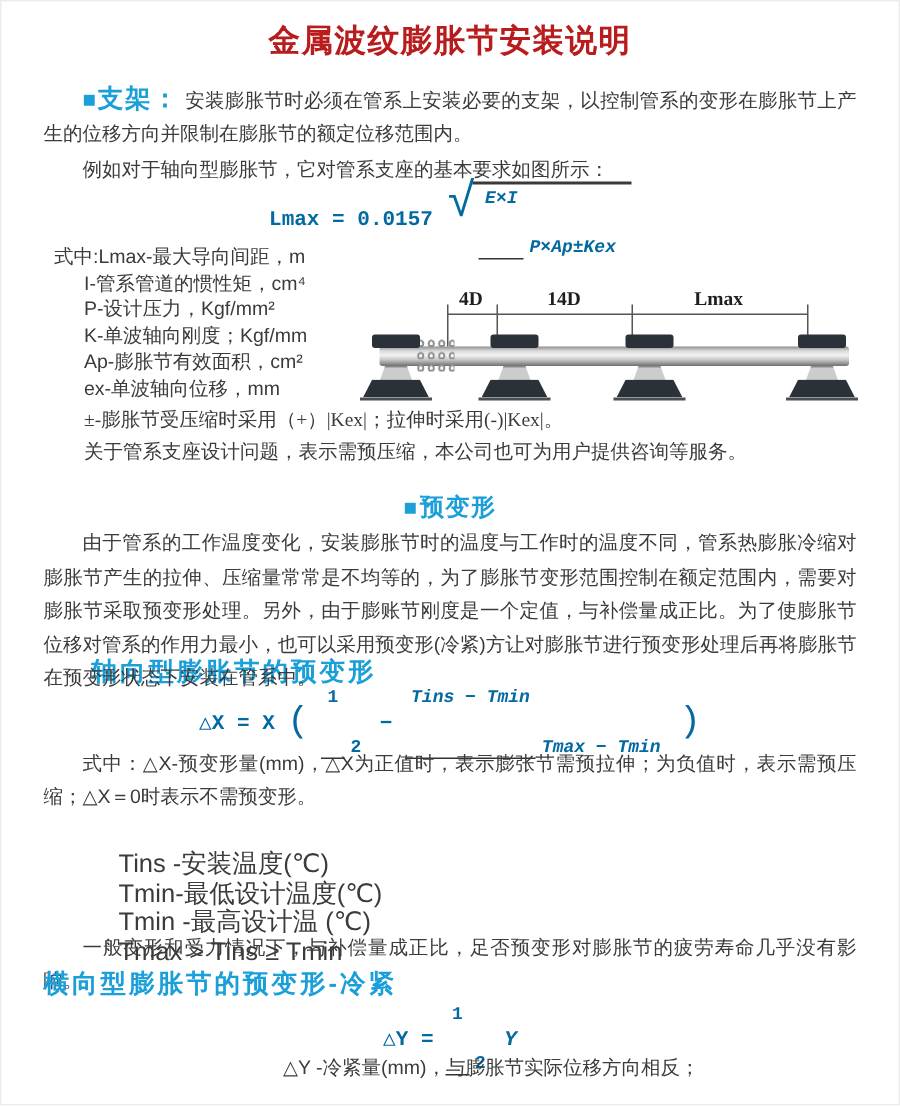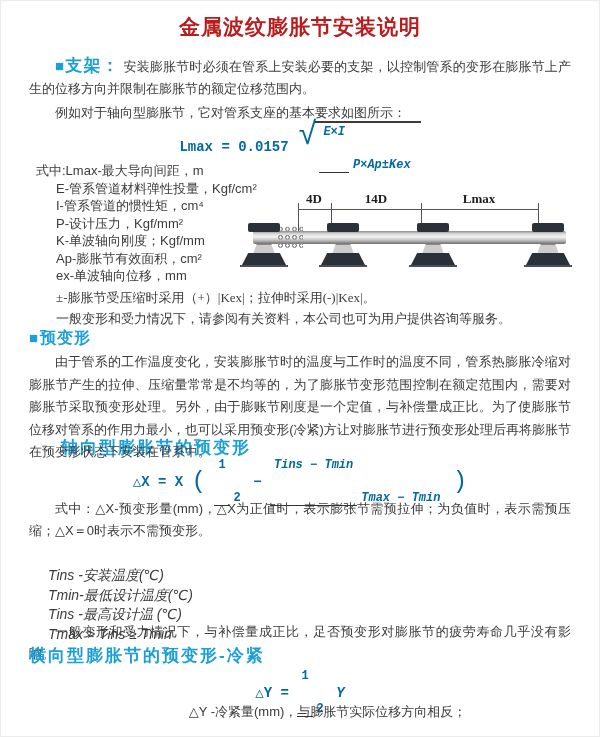--- a/index.html
+++ b/index.html
@@ -25,21 +25,21 @@
   .frac .den{padding:0 4px;margin-top:33px;}
   .it{font-style:italic;}
   .sqrt{display:inline-flex;align-items:flex-start;vertical-align:middle;}
   .radical{font-size:32px;line-height:30px;font-weight:normal;margin-right:-2px;}
   .radicand{border-top:2px solid #3a3a3a;padding:2px 6px 0 4px;display:inline-block;}
   .big-paren{font-size:24px;font-weight:normal;vertical-align:middle;line-height:1;}
   
   .defs{padding-left:35px;font-size:13px;line-height:17.5px;}
   .defs .lvl1{padding-left:20px;}
   .plain-line{font-size:13px;padding-left:55px;}
-  .temps{padding-left:47px;font-size:14px;line-height:19.5px;font-style:italic;}
+  .temps{padding-left:78px;font-size:17px;line-height:19.5px;}
   
   #diagram{position:absolute;left:240px;top:192px;width:356px;height:100px;}
   #diagram .dimline{position:absolute;left:57px;top:16px;width:240px;height:0;border-top:1px solid #555;}
   #diagram .tick{position:absolute;top:10px;width:0;height:28px;border-left:1px solid #555;}
   #diagram .dimlabel{position:absolute;top:-2px;transform:translateX(-50%);
     font-family:"Liberation Serif","DejaVu Serif",serif;font-weight:bold;font-size:13px;color:#1e1e1e;}
   #diagram .pipe{position:absolute;left:12px;top:38px;width:313px;height:13px;
     background:linear-gradient(180deg,#8d8d8d 0%,#d9d9d9 22%,#f3f3f3 45%,#c2c2c2 70%,#6f6f6f 100%);
     border-radius:2px;}
   #diagram .bellows{position:absolute;left:36px;top:32px;width:26px;height:25px;
@@ -75,28 +75,27 @@
         <span class="frac">
           <span class="num it">E×I</span>
           <span class="den it">P×Ap±Kex</span>
         </span>
       </span>
     </span>
   </div>
 
   <div class="abs defs" style="top:161px;">
     <div>式中:Lmax-最大导向间距，m</div>
-    <div class="lvl1">E-管系管道材料弹性投量，Kgf/cm²</div>
     <div class="lvl1">I-管系管道的惯性矩，cm⁴</div>
     <div class="lvl1">P-设计压力，Kgf/mm²</div>
     <div class="lvl1">K-单波轴向刚度；Kgf/mm</div>
     <div class="lvl1">Ap-膨胀节有效面积，cm²</div>
     <div class="lvl1">ex-单波轴向位移，mm</div>
     <div class="lvl1" style="line-height:20px;margin-top:3px;font-family:Liberation Serif, serif;">±-膨胀节受压缩时采用（+）|Kex|；拉伸时采用(-)|Kex|。</div>
-    <div class="lvl1" style="line-height:21px;">一般变形和受力情况下，请参阅有关资料，本公司也可为用户提供咨询等服务。</div>
+    <div class="lvl1" style="line-height:21px;">关于管系支座设计问题，表示需预压缩，本公司也可为用户提供咨询等服务。</div>
   </div>
 
   <div id="diagram">
     <div class="dimline"></div>
     <div class="tick" style="left:57px;"></div>
     <div class="tick" style="left:90px;"></div>
     <div class="tick" style="left:180px;"></div>
     <div class="tick" style="left:297px;"></div>
     <span class="dimlabel" style="left:73px;">4D</span>
     <span class="dimlabel" style="left:135px;">14D</span>
@@ -122,21 +121,21 @@
       <div class="foot"></div>
     </div>
     <div class="support" style="left:283px;">
       <div class="clamp"></div>
       <div class="neck"></div>
       <div class="base"></div>
       <div class="foot"></div>
     </div>
   </div>
 
-  <div class="abs block-head" style="top:327px;"><span class="sec-marker">■</span><span>预变形</span>
+  <div class="abs block-head" style="top:327px;text-align:center;"><span class="sec-marker">■</span><span>预变形</span>
   </div>
   <div class="abs sub-head" style="top:435px;padding-left:60px;">轴向型膨胀节的预变形</div>
 
   <div class="abs para indent" style="top:350px;line-height:22.5px;">由于管系的工作温度变化，安装膨胀节时的温度与工作时的温度不同，管系热膨胀冷缩对膨胀节产生的拉伸、压缩量常常是不均等的，为了膨胀节变形范围控制在额定范围内，需要对膨胀节采取预变形处理。另外，由于膨账节刚度是一个定值，与补偿量成正比。为了使膨胀节位移对管系的作用力最小，也可以采用预变形(冷紧)方让对膨胀节进行预变形处理后再将膨胀节在预变形状态下安装在管系中。</div>
 
   <div class="abs formula" style="top:457px;font-size:14px;">
     <span>△X = X</span>
     <span class="big-paren">(</span>
     <span class="frac">
       <span class="num">1</span>
@@ -147,21 +146,21 @@
       <span class="num it">Tins − Tmin</span>
       <span class="den it">Tmax − Tmin</span>
     </span>
     <span class="big-paren">)</span>
   </div>
 
   <div class="abs para indent" style="top:497px;">式中：△X-预变形量(mm)，△X为正值时，表示膨张节需预拉伸；为负值时，表示需预压缩；△X＝0时表示不需预变形。</div>
   <div class="abs temps" style="top:565px;">
     <div>Tins -安装温度(℃)</div>
     <div>Tmin-最低设计温度(℃)</div>
-    <div>Tins -最高设计温 (℃)</div>
+    <div>Tmin -最高设计温 (℃)</div>
     <div>Tmax &gt; Tins ≥ Tmin</div>
   </div>
   <div class="abs para indent" style="top:620px;">一般变形和受力情况下，与补偿量成正比，足否预变形对膨胀节的疲劳寿命几乎没有影响。</div>
 
   <div class="abs sub-head" style="top:643px;padding-left:28px;">横向型膨胀节的预变形-冷紧</div>
 
   <div class="abs formula" style="top:668px;font-size:14px;">
     <span>△Y =</span>
     <span class="frac">
       <span class="num">1</span>

